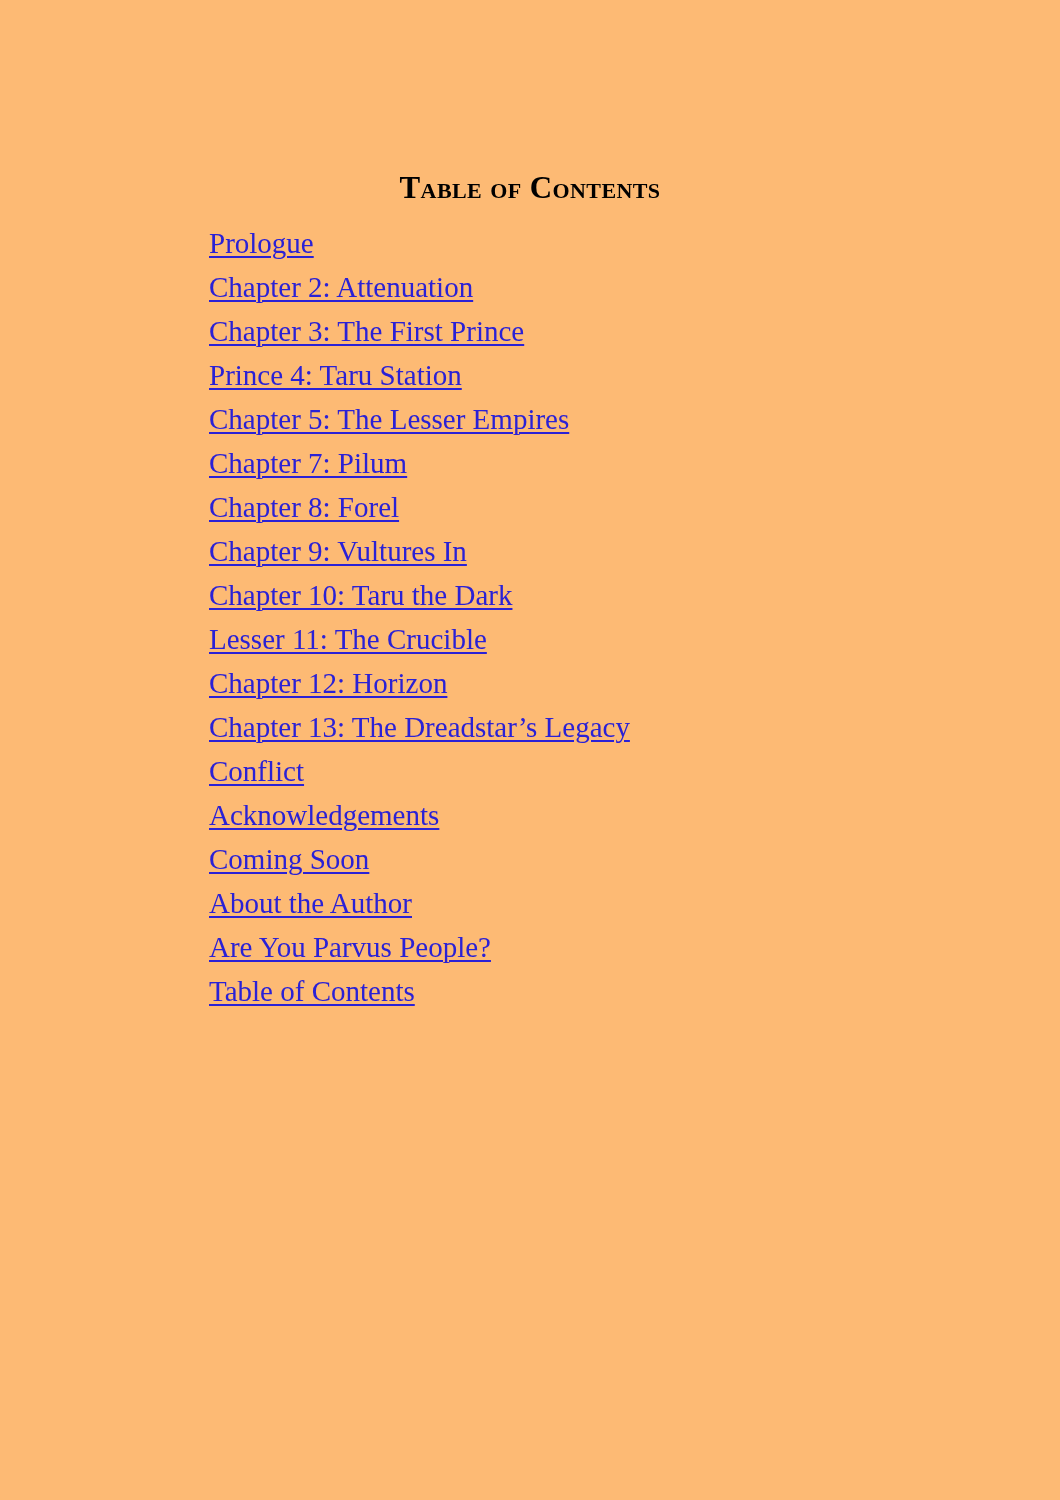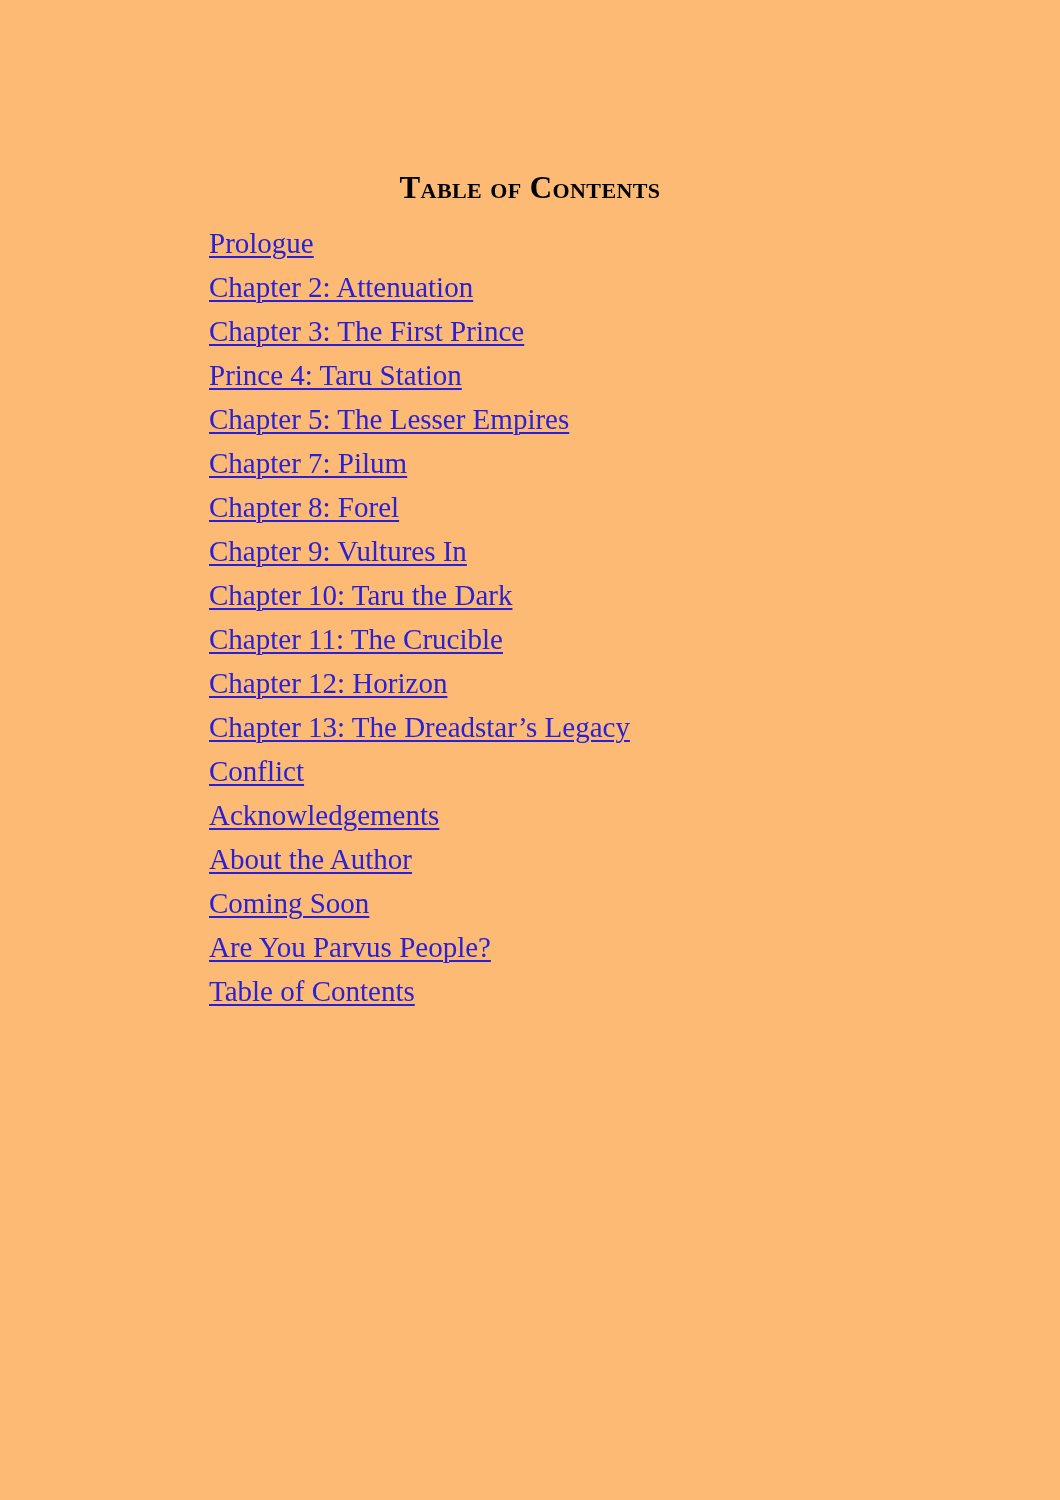--- a/index.html
+++ b/index.html
@@ -77,24 +77,24 @@
 
   <li class="toc-item"><a class="toc-link">Prologue</a></li>
       <li class="toc-item"><a class="toc-link">Chapter 2: Attenuation</a></li>
       <li class="toc-item"><a class="toc-link">Chapter 3: The First Prince</a></li>
       <li class="toc-item"><a class="toc-link">Prince 4: Taru Station</a></li>
       <li class="toc-item"><a class="toc-link">Chapter 5: The Lesser Empires</a></li>
       <li class="toc-item"><a class="toc-link">Chapter 7: Pilum</a></li>
       <li class="toc-item"><a class="toc-link">Chapter 8: Forel</a></li>
       <li class="toc-item"><a class="toc-link">Chapter 9: Vultures In</a></li>
       <li class="toc-item"><a class="toc-link">Chapter 10: Taru the Dark</a></li>
-      <li class="toc-item"><a class="toc-link">Chapter 11: The Crucible</a></li>
+      <li class="toc-item"><a class="toc-link">Lesser 11: The Crucible</a></li>
       <li class="toc-item"><a class="toc-link">Chapter 12: Horizon</a></li>
       <li class="toc-item"><a class="toc-link">Chapter 13: The Dreadstar’s Legacy</a></li>
       <li class="toc-item"><a class="toc-link">Conflict</a></li>
       <li class="toc-item"><a class="toc-link">Acknowledgements</a></li>
+      <li class="toc-item"><a class="toc-link">Coming Soon</a></li>
       <li class="toc-item"><a class="toc-link">About the Author</a></li>
-      <li class="toc-item"><a class="toc-link">Coming Soon</a></li>
       <li class="toc-item"><a class="toc-link">Are You Parvus People?</a></li>
       <li class="toc-item"><a class="toc-link">Table of Contents</a></li>
     </ul>
 
 </div>
 
 </body></html>

